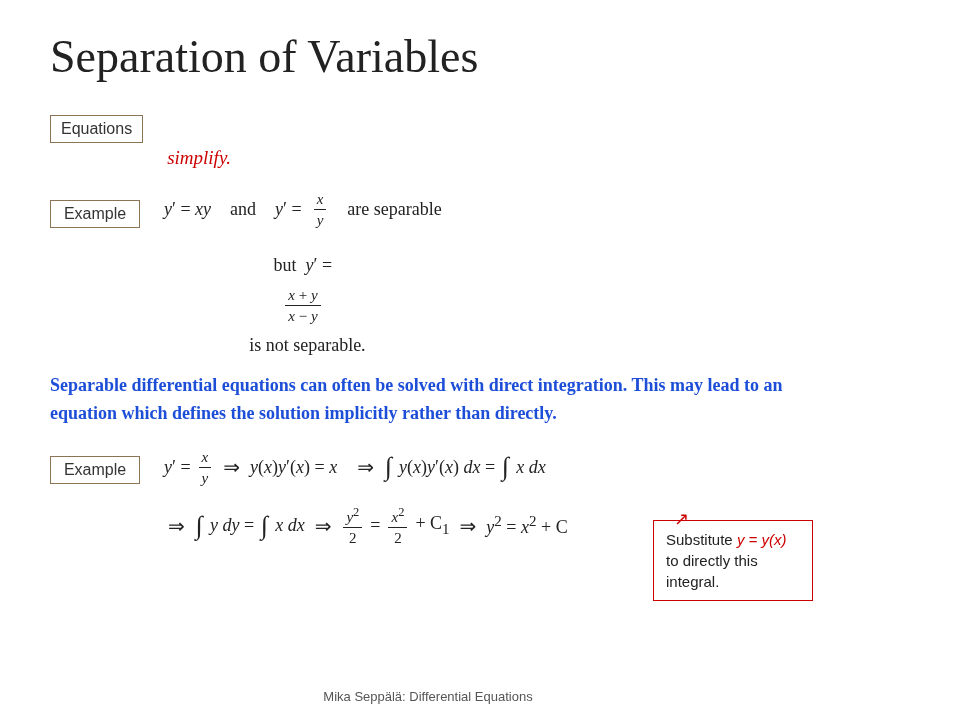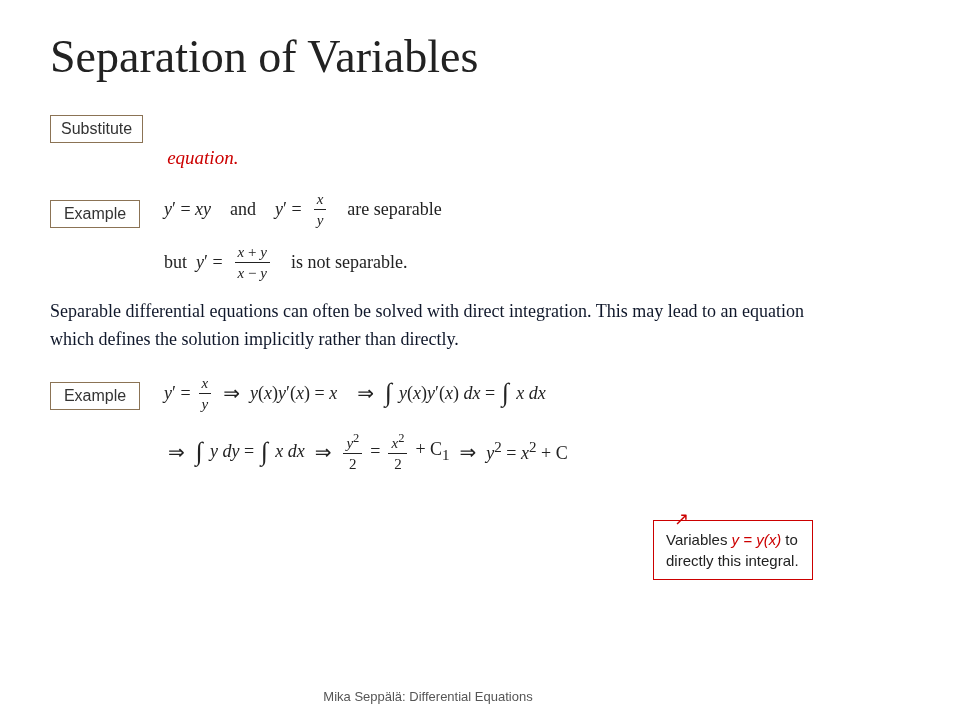--- a/index.html
+++ b/index.html
@@ -57,21 +57,21 @@
     }
 
     .definition-text .separable {
       color: #cc0000;
       font-style: italic;
     }
 
     .math-block {
       display: flex;
       flex-direction: column;
-      gap: 8px;
+      gap: 20px;
     }
 
     .math-line {
       font-size: 18px;
       color: #222;
       display: flex;
       align-items: center;
       gap: 10px;
     }
 
@@ -92,22 +92,23 @@
 
     .frac .den {
       padding: 1px 3px 0 3px;
       font-size: 15px;
       line-height: 1.2;
     }
 
     .description-text {
       font-size: 18px;
       line-height: 1.55;
-      color: #0f172a;
+      color: #1d4ed8;
       margin: 16px 0 20px 0;
+      font-weight: bold;
     }
 
     .example2-math {
       display: flex;
       flex-direction: column;
       gap: 12px;
     }
 
     .math-row {
       display: flex;
@@ -165,43 +166,43 @@
     }
   </style>
 </head>
 <body>
 
 <div class="slide">
 
   <h1 class="slide-title">Separation of Variables</h1>
 
   <div class="row">
-    <div class="label-box">Substitute</div>
+    <div class="label-box">Equations</div>
     <div class="definition-text">
       <br>
-      <span class="separable">equation.</span>
+      <span class="separable">simplify.</span>
     </div>
   </div>
 
   <div class="row" style="margin-bottom: 6px;">
     <div class="label-box" style="margin-top: 10px;">Example</div>
     <div class="math-block">
 
       <div class="math-line">
         <span><i>y</i>′ = <i>xy</i></span>
         <span>&nbsp; and &nbsp;</span>
         <span><i>y</i>′ = </span>
         <span class="frac">
           <span class="num"><i>x</i></span>
           <span class="den"><i>y</i></span>
         </span>
         <span>&nbsp; are separable</span>
       </div>
 
-      <div class="math-line" style="margin-top:6px;">
+      <div class="math-line" style="margin-top:6px;flex-direction:column;">
         <span>but &nbsp;<i>y</i>′ = </span>
         <span class="frac">
           <span class="num"><i>x</i> + <i>y</i></span>
           <span class="den"><i>x</i> − <i>y</i></span>
         </span>
         <span>&nbsp; is not separable.</span>
       </div>
     </div>
   </div>
 
@@ -244,20 +245,20 @@
           <span class="den">2</span>
         </span>
         <span> + C<sub>1</sub></span>
         <span class="arrow">⇒</span>
         <span><i>y</i><sup>2</sup> = <i>x</i><sup>2</sup> + C</span>
       </div>
     </div>
   </div>
 
   <div class="callout-box" style="top: 520px; right: 55px;">
-    <span>Variables </span><span class="red-text">y = y(x)</span><span> to directly this integral.</span>
+    <span>Substitute </span><span class="red-text">y = y(x)</span><span> to directly this integral.</span>
     
     <div style="position:absolute; top:-14px; left:20px; color:#cc0000; font-size:18px;">↗</div>
   </div>
 
   <div class="footnote">Mika Seppälä: Differential Equations</div>
 
 </div>
 
 </body></html>

